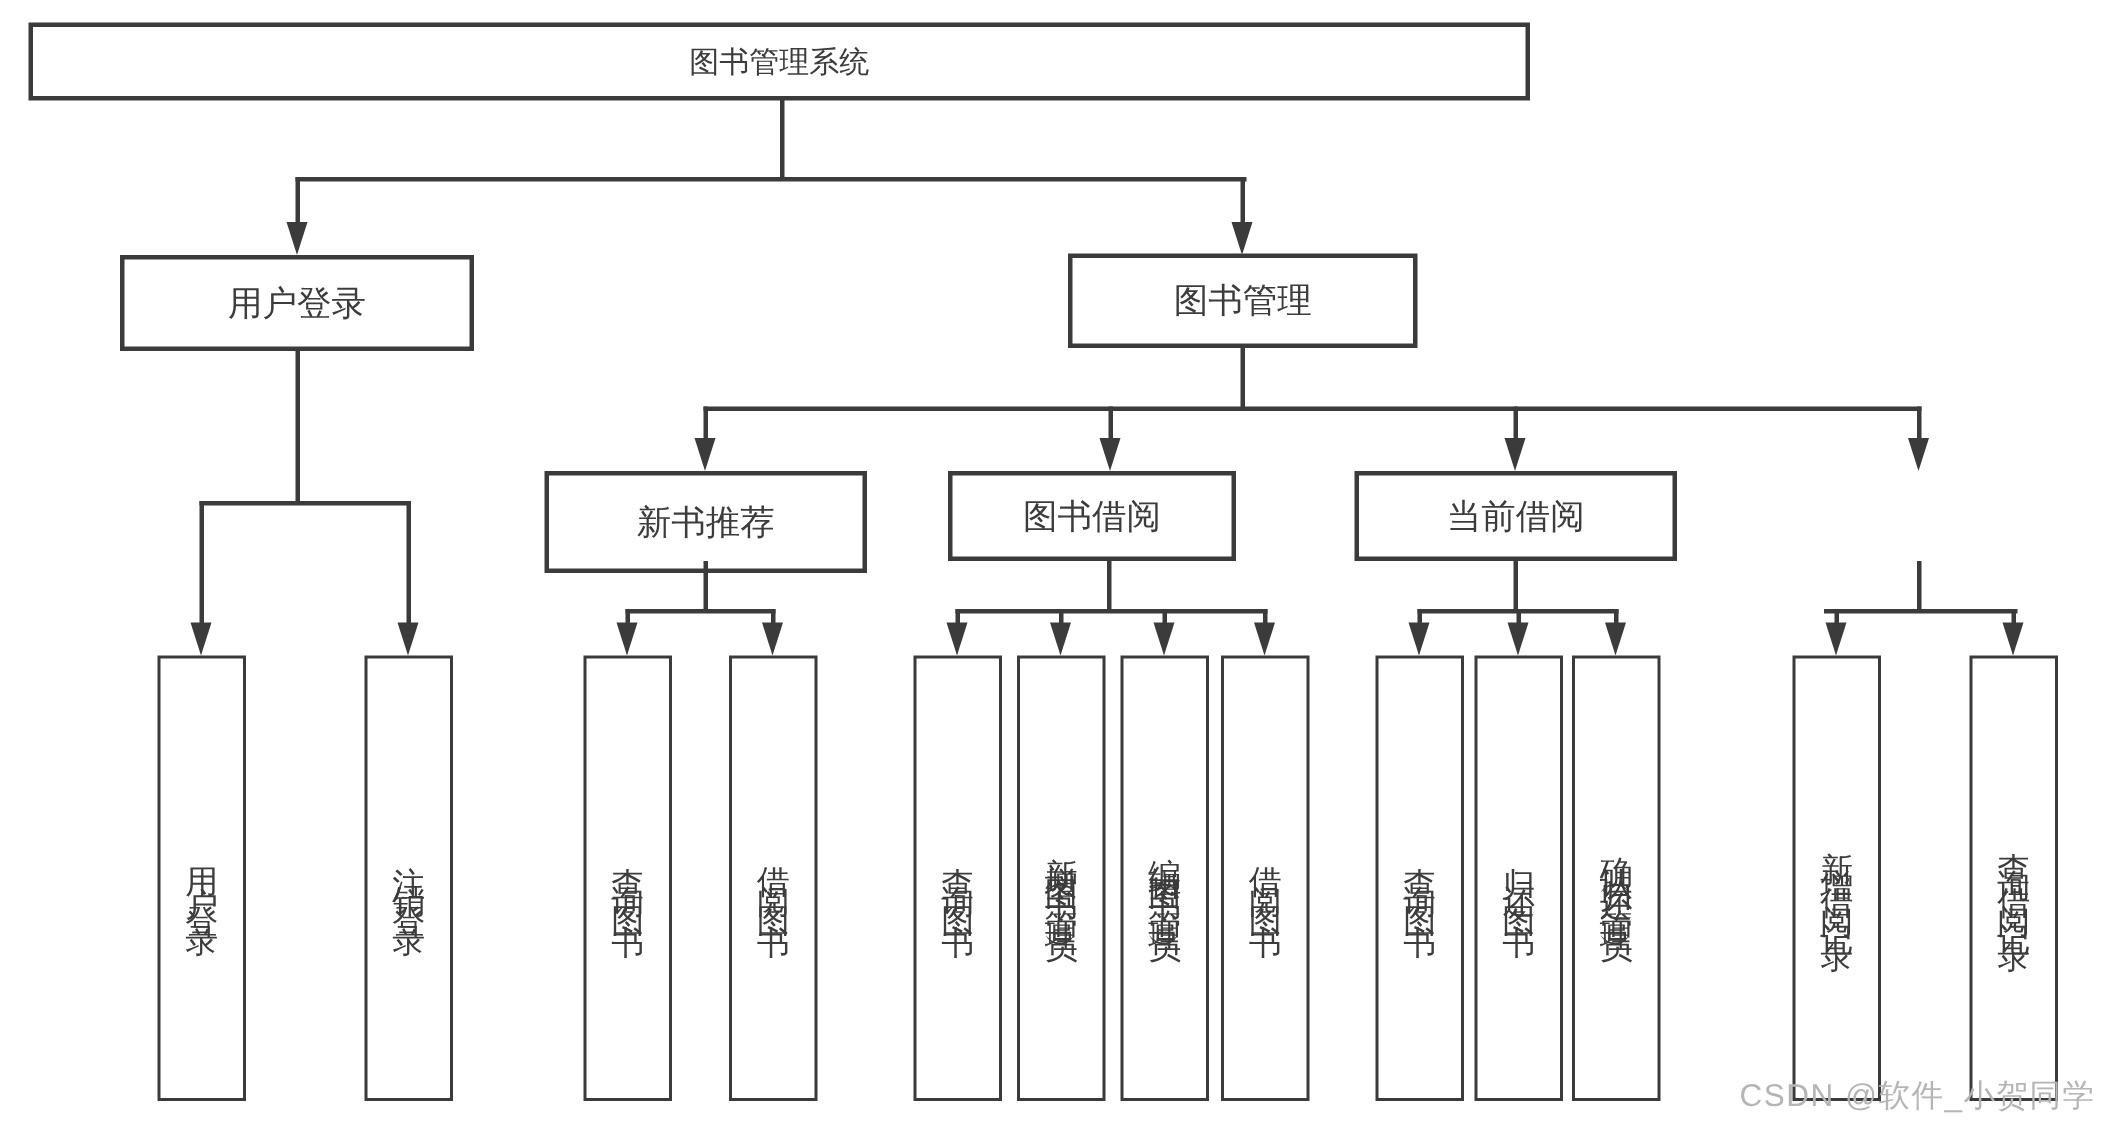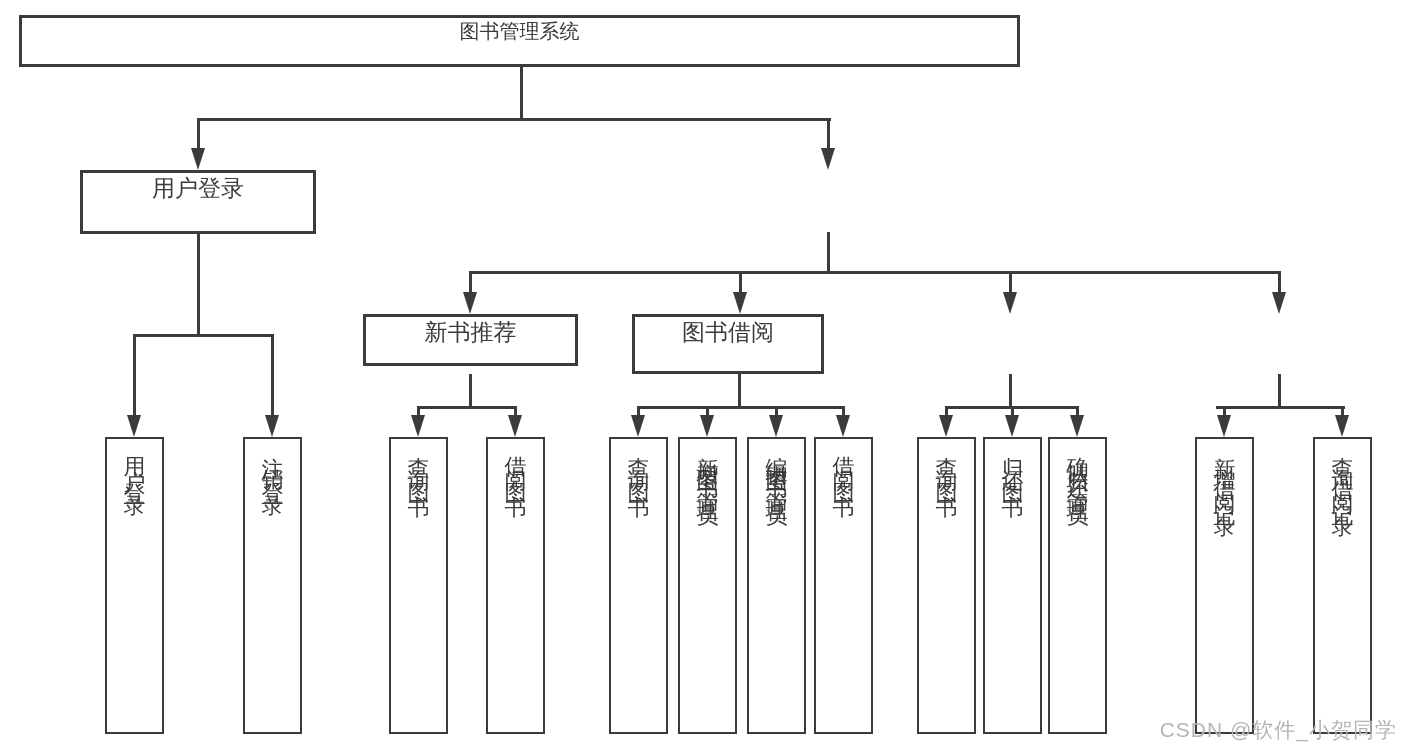--- a/index.html
+++ b/index.html
@@ -8,21 +8,21 @@
     width:1405px;height:747px;
     background:#ffffff;
     font-family:"Liberation Sans","DejaVu Sans",sans-serif;
     overflow:hidden;
   }
   .box{
     position:absolute;
     box-sizing:border-box;
     border:3px solid #3b3b3b;
     background:#ffffff;
-    display:flex;align-items:flex-start;justify-content:center;
+    display:flex;align-items:center;justify-content:center;
     color:#3c3c3c;
   }
   .lvl{font-size:23px;}
   .root-box{font-size:20px;}
   .leaf{border-width:2.5px;font-size:22px;}
   .leaf span{
     writing-mode:vertical-rl;
     letter-spacing:7px;
     line-height:1;
     white-space:nowrap;
@@ -58,44 +58,50 @@
   <div class="vline" style="left:520px;top:66px;height:54px"></div>
   <div class="hline" style="left:197px;top:118px;width:634px"></div>
   <div class="vline" style="left:197px;top:118px;height:32px"></div>
   <div class="arrow" style="left:191px;top:148px"></div>
   <div class="vline" style="left:827px;top:118px;height:32px"></div>
   <div class="arrow" style="left:821px;top:148px"></div>
 
   <div class="box lvl" style="left:80px;top:170px;width:236px;height:64px">
     <span>用户登录</span>
   </div>
+  <div class="box lvl" style="left:712px;top:169px;width:233px;height:63px">
+    <span>图书管理</span>
+  </div>
 
   <div class="vline" style="left:197px;top:234px;height:102px"></div>
   <div class="hline" style="left:133px;top:334px;width:141px"></div>
   <div class="vline" style="left:133px;top:334px;height:83px"></div>
   <div class="arrow" style="left:127px;top:415px"></div>
   <div class="vline" style="left:271px;top:334px;height:83px"></div>
   <div class="arrow" style="left:265px;top:415px"></div>
 
   <div class="vline" style="left:827px;top:232px;height:41px"></div>
   <div class="hline" style="left:469px;top:271px;width:812px"></div>
   <div class="vline" style="left:469px;top:271px;height:23px"></div>
   <div class="arrow" style="left:463px;top:292px"></div>
   <div class="vline" style="left:739px;top:271px;height:23px"></div>
   <div class="arrow" style="left:733px;top:292px"></div>
   <div class="vline" style="left:1009px;top:271px;height:23px"></div>
   <div class="arrow" style="left:1003px;top:292px"></div>
   <div class="vline" style="left:1278px;top:271px;height:23px"></div>
   <div class="arrow" style="left:1272px;top:292px"></div>
 
-  <div class="box lvl" style="left:363px;top:314px;width:215px;height:52px">
+  <div class="box lvl" style="left:363px;top:314px;width:215px;height:68px">
     <span>新书推荐</span>
   </div>
   <div class="box lvl" style="left:632px;top:314px;width:192px;height:60px">
     <span>图书借阅</span>
+  </div>
+  <div class="box lvl" style="left:903px;top:314px;width:215px;height:60px">
+    <span>当前借阅</span>
   </div>
 
   <div class="vline" style="left:469px;top:374px;height:34px"></div>
   <div class="hline" style="left:417px;top:406px;width:100px"></div>
   <div class="vline" style="left:417px;top:406px;height:11px"></div>
   <div class="arrow" style="left:411px;top:415px"></div>
   <div class="vline" style="left:514px;top:406px;height:11px"></div>
   <div class="arrow" style="left:508px;top:415px"></div>
 
   <div class="vline" style="left:738px;top:374px;height:34px"></div>

